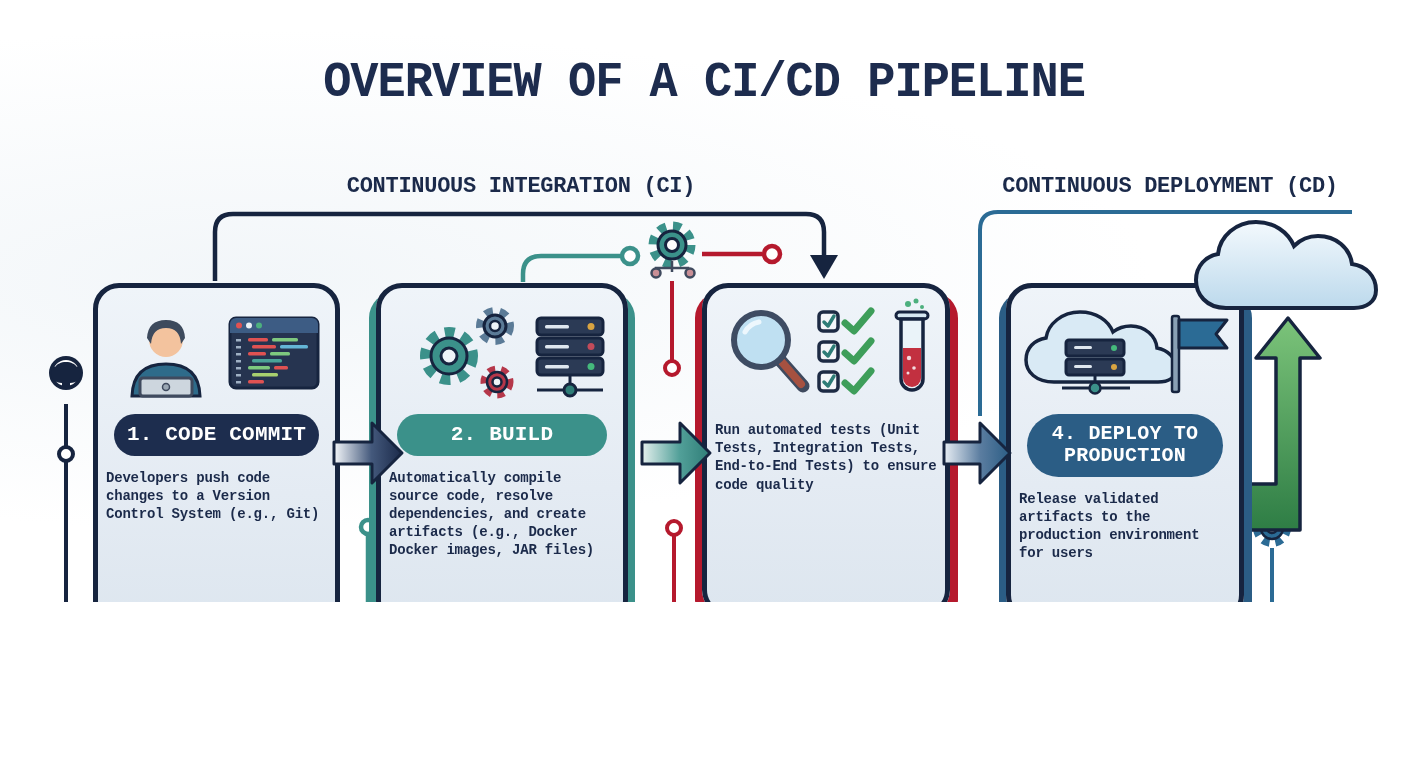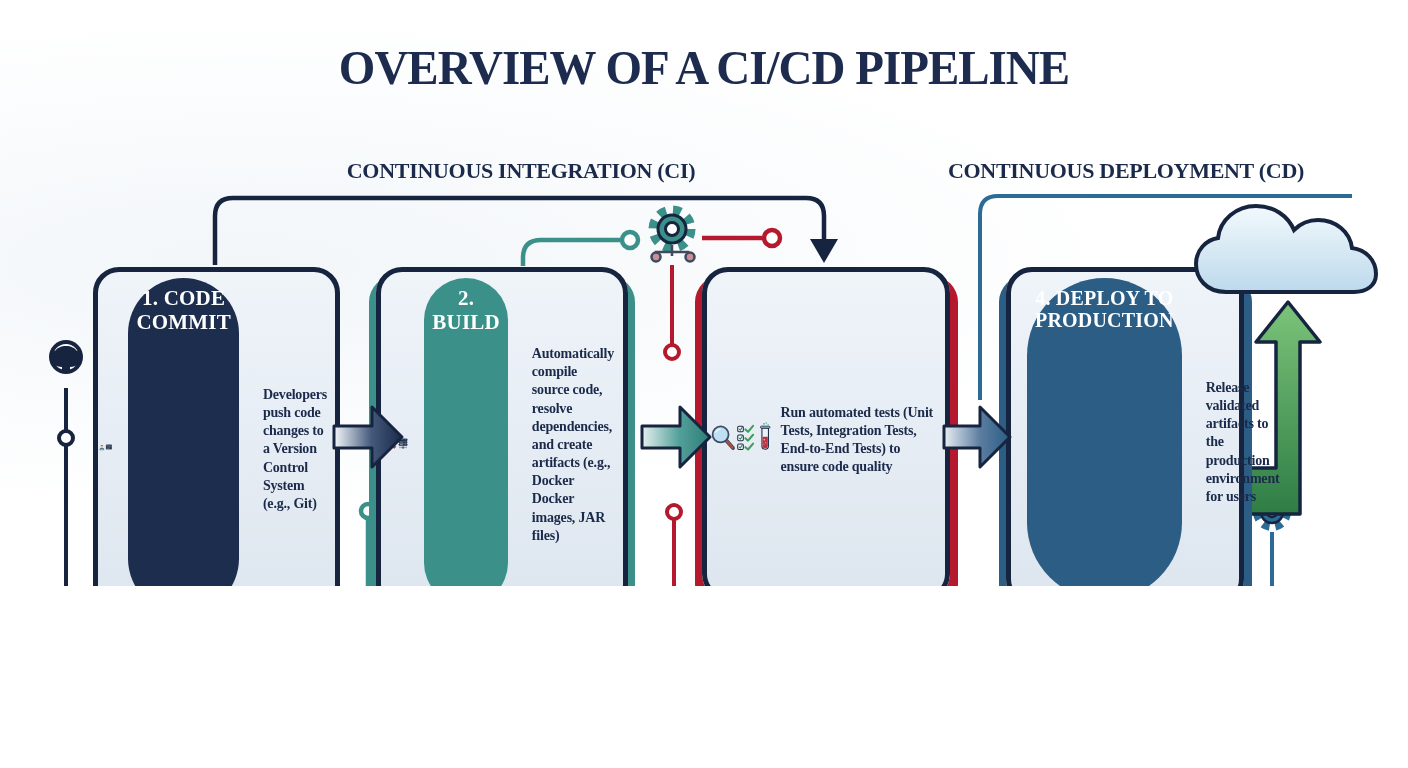--- a/index.html
+++ b/index.html
@@ -1,39 +1,39 @@
 <!DOCTYPE html>
 <html><head>
 <meta charset="utf-8">
 <style>
   html,body{margin:0;padding:0;background:#ffffff;}
   .canvas{
     position:relative;width:1408px;height:586px;overflow:hidden;
     background:radial-gradient(ellipse at 18% 45%, #f2f6f9 0%, #ffffff 55%);
-    font-family:Liberation Serif, serif;color:#1b2a4a;
+    font-family:Liberation Mono, monospace;color:#1b2a4a;margin-top:16px;
   }
   .abs{position:absolute;}
   .title{
     left:0;top:40px;width:1408px;text-align:center;
     font-size:47px;font-weight:bold;letter-spacing:-1px;color:#1d2c4e;
     transform:scaleY(1.05);
   }
   .section-label{
     top:158px;text-align:center;font-size:22px;font-weight:bold;
     letter-spacing:-0.3px;color:#1b2a4a;
   }
   #ci-label{left:330px;width:382px;}
-  #cd-label{left:936px;width:380px;}
+  #cd-label{left:980px;width:380px;}
   svg.layer{left:0;top:0;width:1408px;height:768px;pointer-events:none;}
   .under{z-index:1;} .over{z-index:4;} .txt{z-index:5;}
 
   .card{
     position:absolute;z-index:2;border:5px solid #16243f;border-radius:26px;
     background:linear-gradient(180deg,#eff4f9 0%,#e4ebf3 60%,#dde6ef 100%);
-    box-sizing:border-box;display:flex;align-items:center;
+    box-sizing:border-box;display:flex;flex-direction:column;align-items:center;
   }
   #card-1{left:93px;top:267px;width:247px;height:352px;box-shadow:0 9px 0 0 #10203a;}
   #card-2{left:376px;top:267px;width:252px;height:343px;box-shadow:-7px 9px 0 0 #3b918a,7px 9px 0 0 #3b918a;}
   #card-3{left:702px;top:267px;width:248px;height:333px;box-shadow:-7px 9px 0 0 #b5192d,8px 9px 0 0 #b5192d;}
   #card-4{left:1006px;top:267px;width:238px;height:338px;box-shadow:-7px 9px 0 0 #2b5d85,8px 9px 0 0 #2b5d85;}
   .card-icons{height:112px;margin-top:8px;}
   .pill{
     margin:6px 16px 0 16px;align-self:stretch;border-radius:999px;
     color:#ffffff;font-weight:bold;font-size:21px;text-align:center;
     padding:9px 8px;line-height:1.12;letter-spacing:0.2px;

